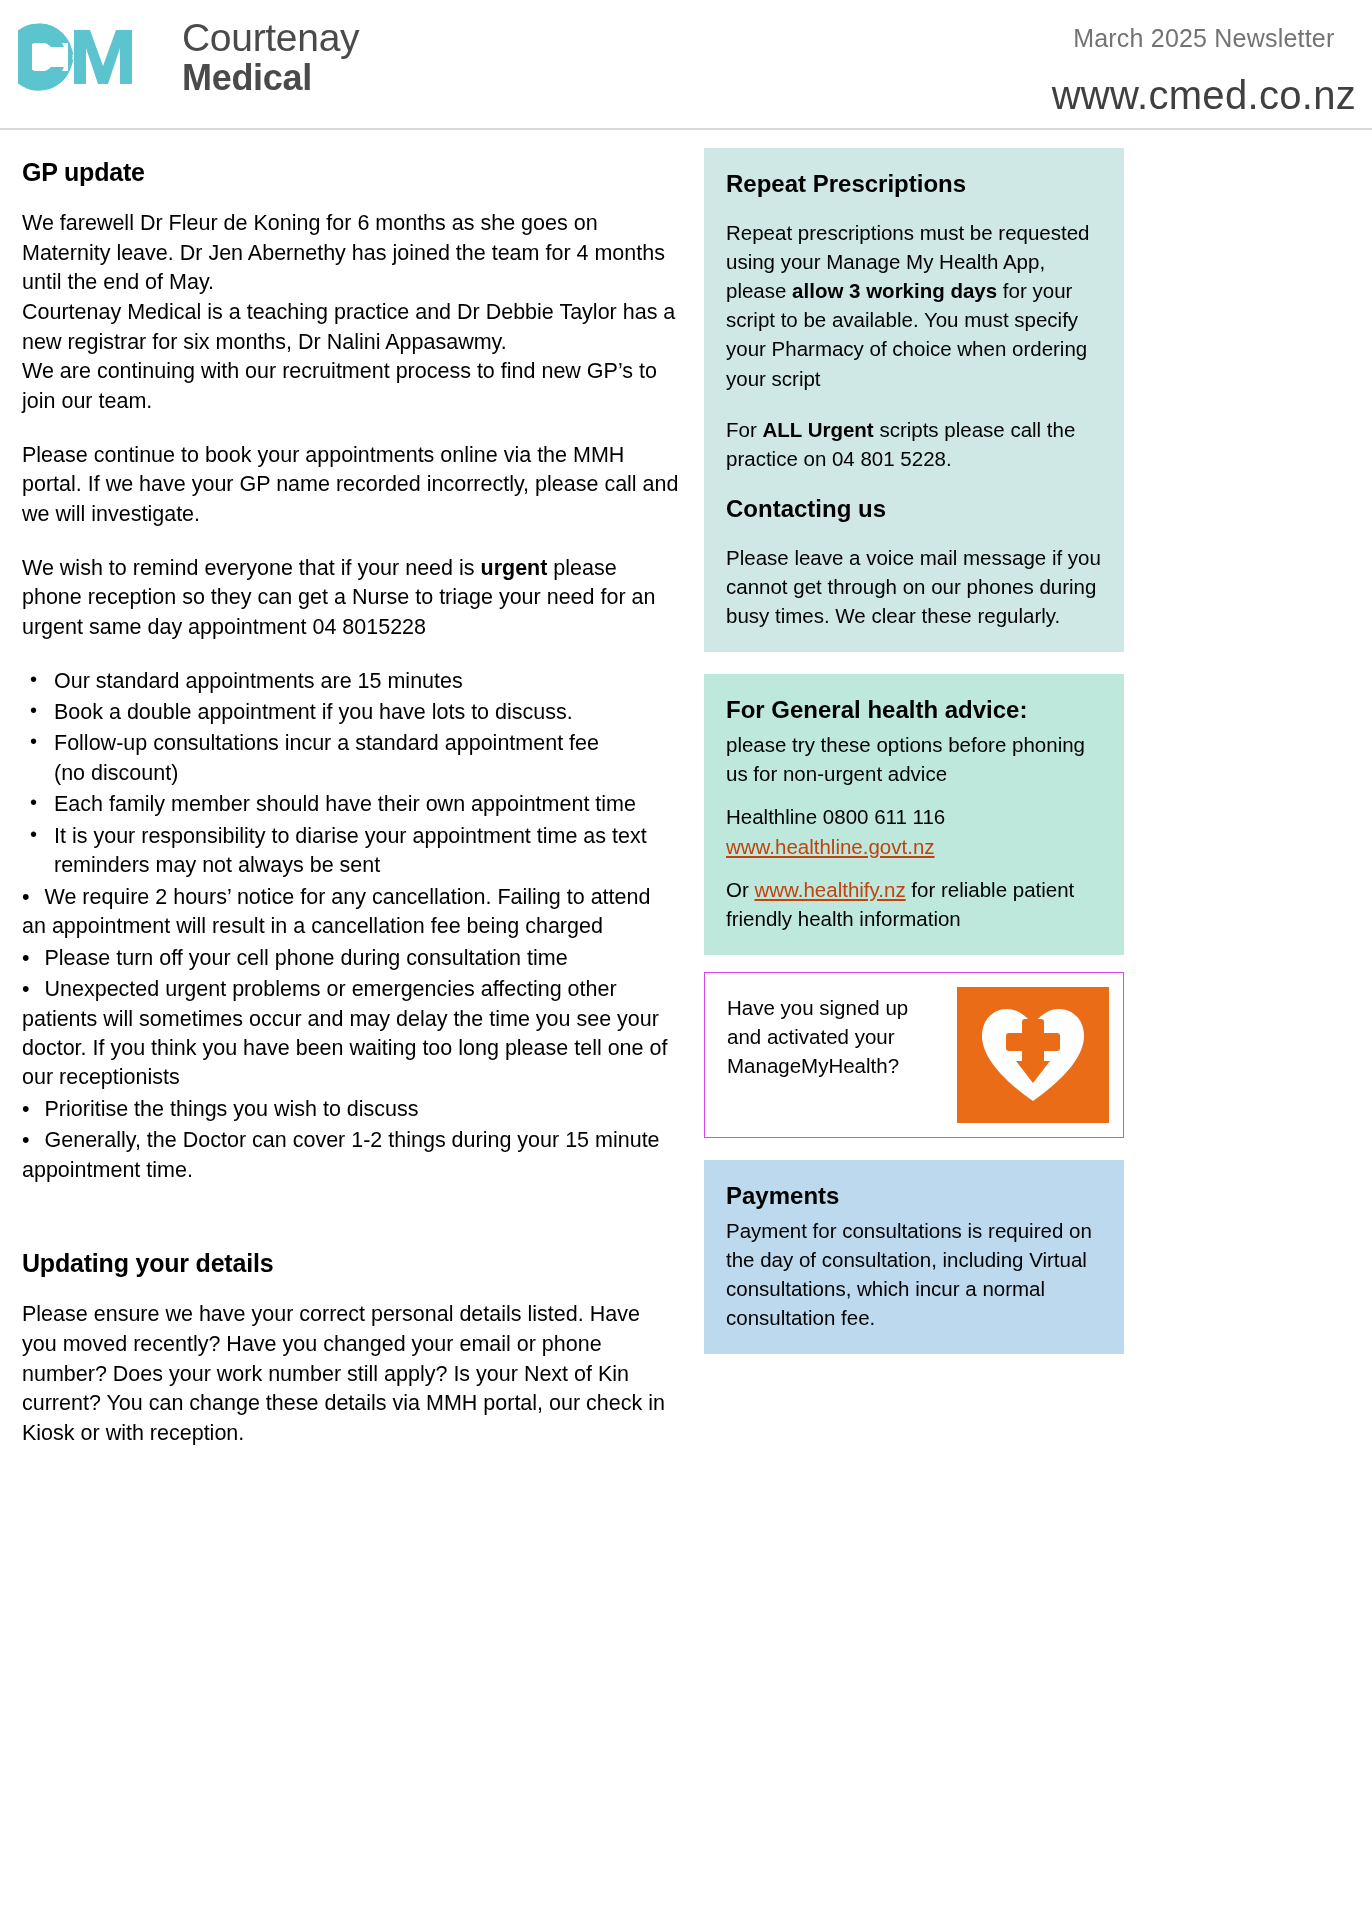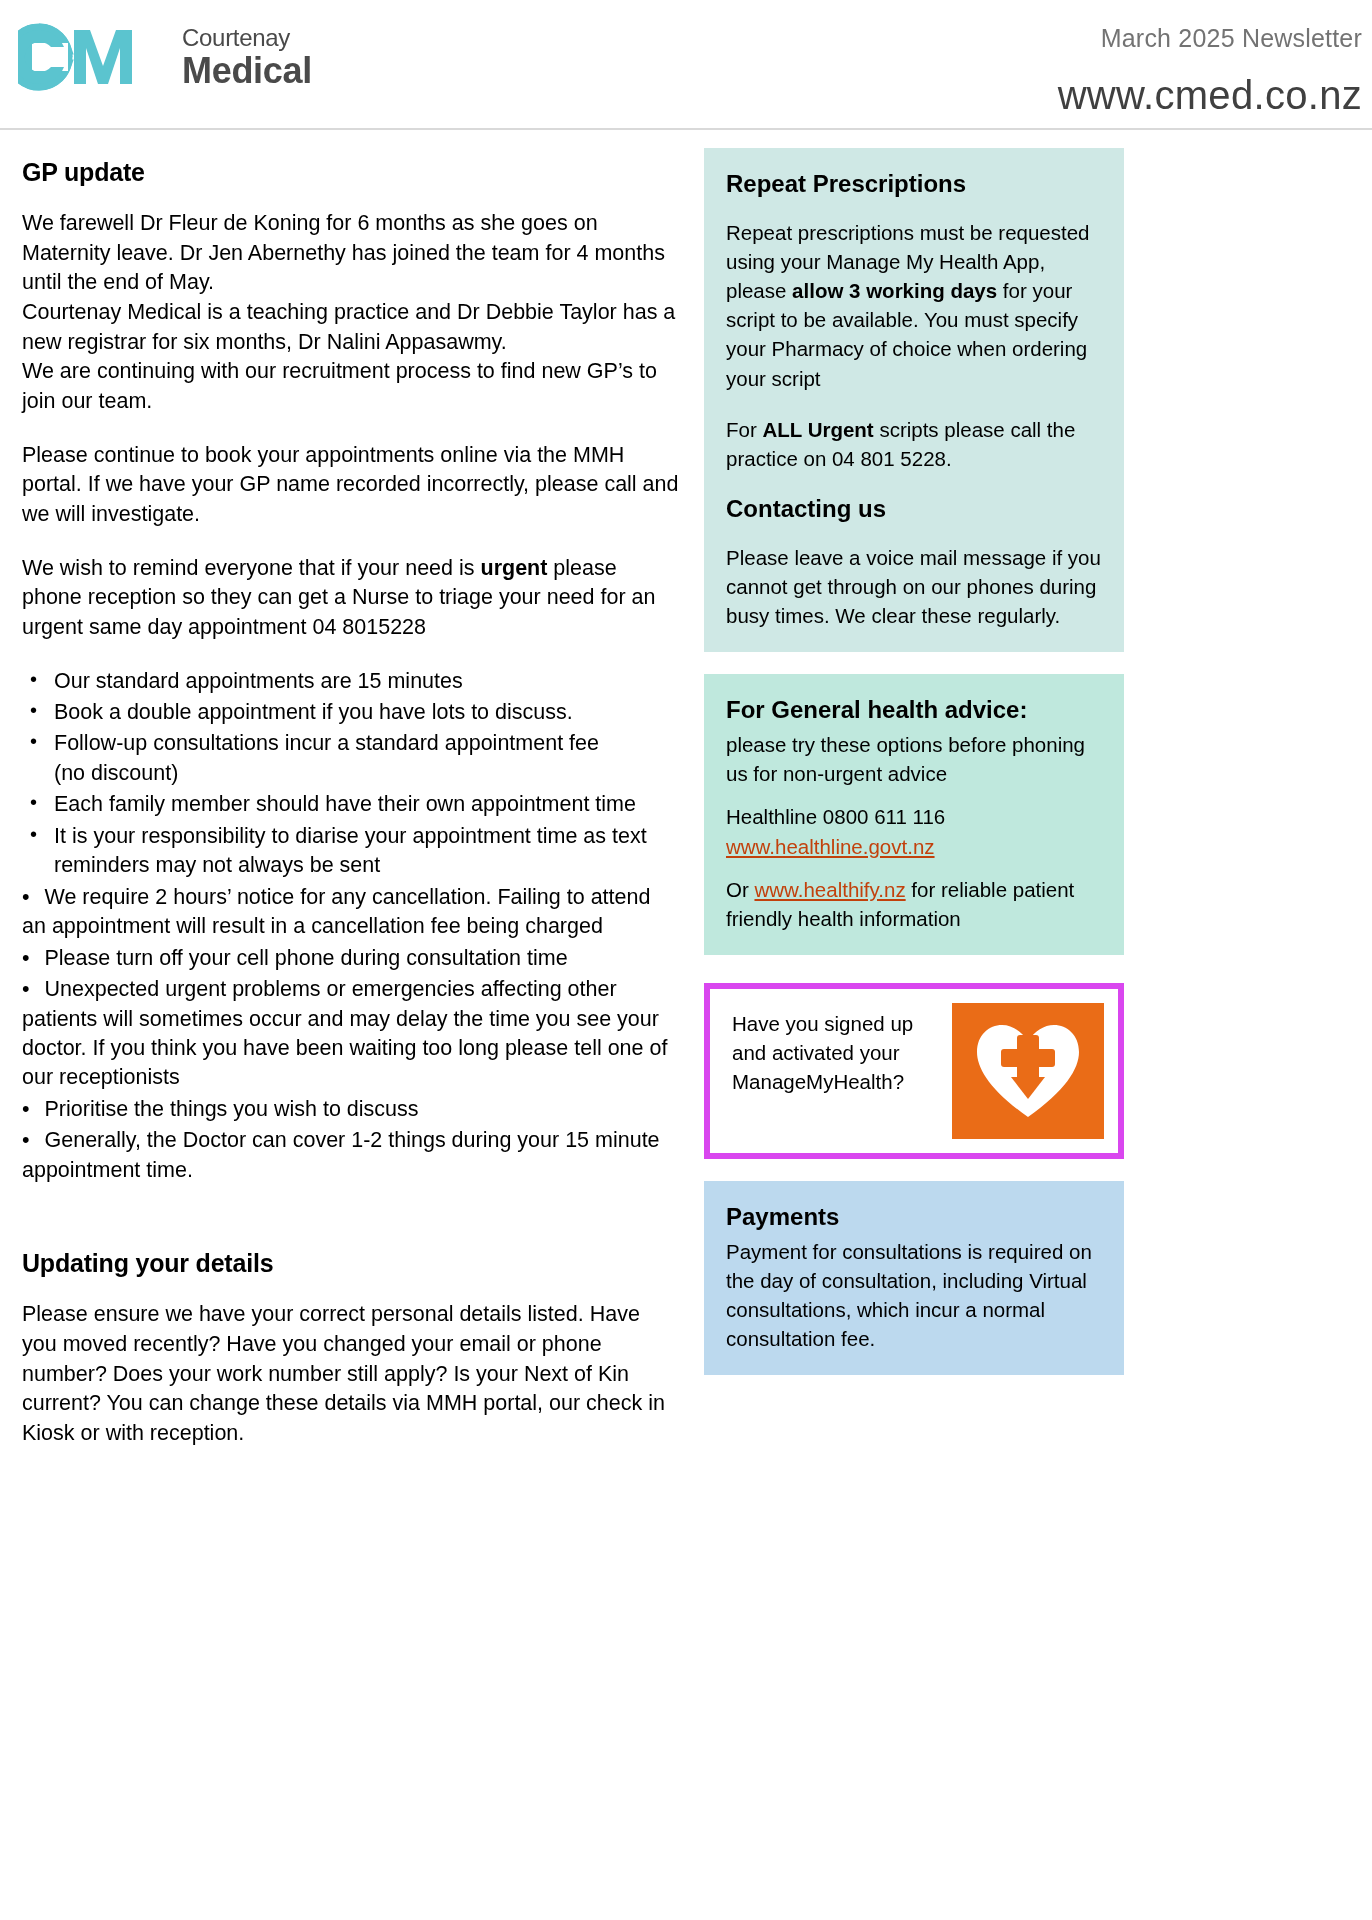--- a/index.html
+++ b/index.html
@@ -32,37 +32,37 @@
     height: 82px;
     position: relative;
     flex: none;
   }
   .logo-words {
     margin-left: 14px;
     line-height: 1.0;
     color: #4a4a4a;
   }
   .logo-words .l1 {
-    font-size: 24px;
+    font-size: 39px;
     font-weight: 400;
     letter-spacing: -0.3px;
     display: block;
     margin-bottom: 3px;
   }
   .logo-words .l2 {
     font-size: 36px;
     font-weight: bold;
     letter-spacing: -0.3px;
     display: block;
   }
   .header-right {
     position: absolute;
-    right: 10px;
+    right: 16px;
     top: 24px;
-    text-align: right;
+    text-align: center;
   }
   .newsletter-label {
     font-size: 25px;
     color: #737373;
     letter-spacing: 0.2px;
   }
   .site-url {
     font-size: 40px;
     color: #404040;
     margin-top: 20px;
@@ -129,25 +129,25 @@
   }
   .box p.last { margin-bottom: 0; }
   .box p.tightgap { margin-bottom: 14px; }
   .link {
     color: #c2410c;
     text-decoration: underline;
   }
 
   
   .mmh-box {
-    border: 6px solid #d946ef;
+    border: 1px solid #d946ef;
     display: flex;
     align-items: stretch;
     padding: 14px 14px 14px 22px;
-    margin-top: 28px;
+    margin-top: 17px;
     background: #ffffff;
   }
   .mmh-text {
     font-size: 20.5px;
     line-height: 1.42;
     flex: 1;
     padding-top: 6px;
   }
   .mmh-logo {
     width: 152px;

